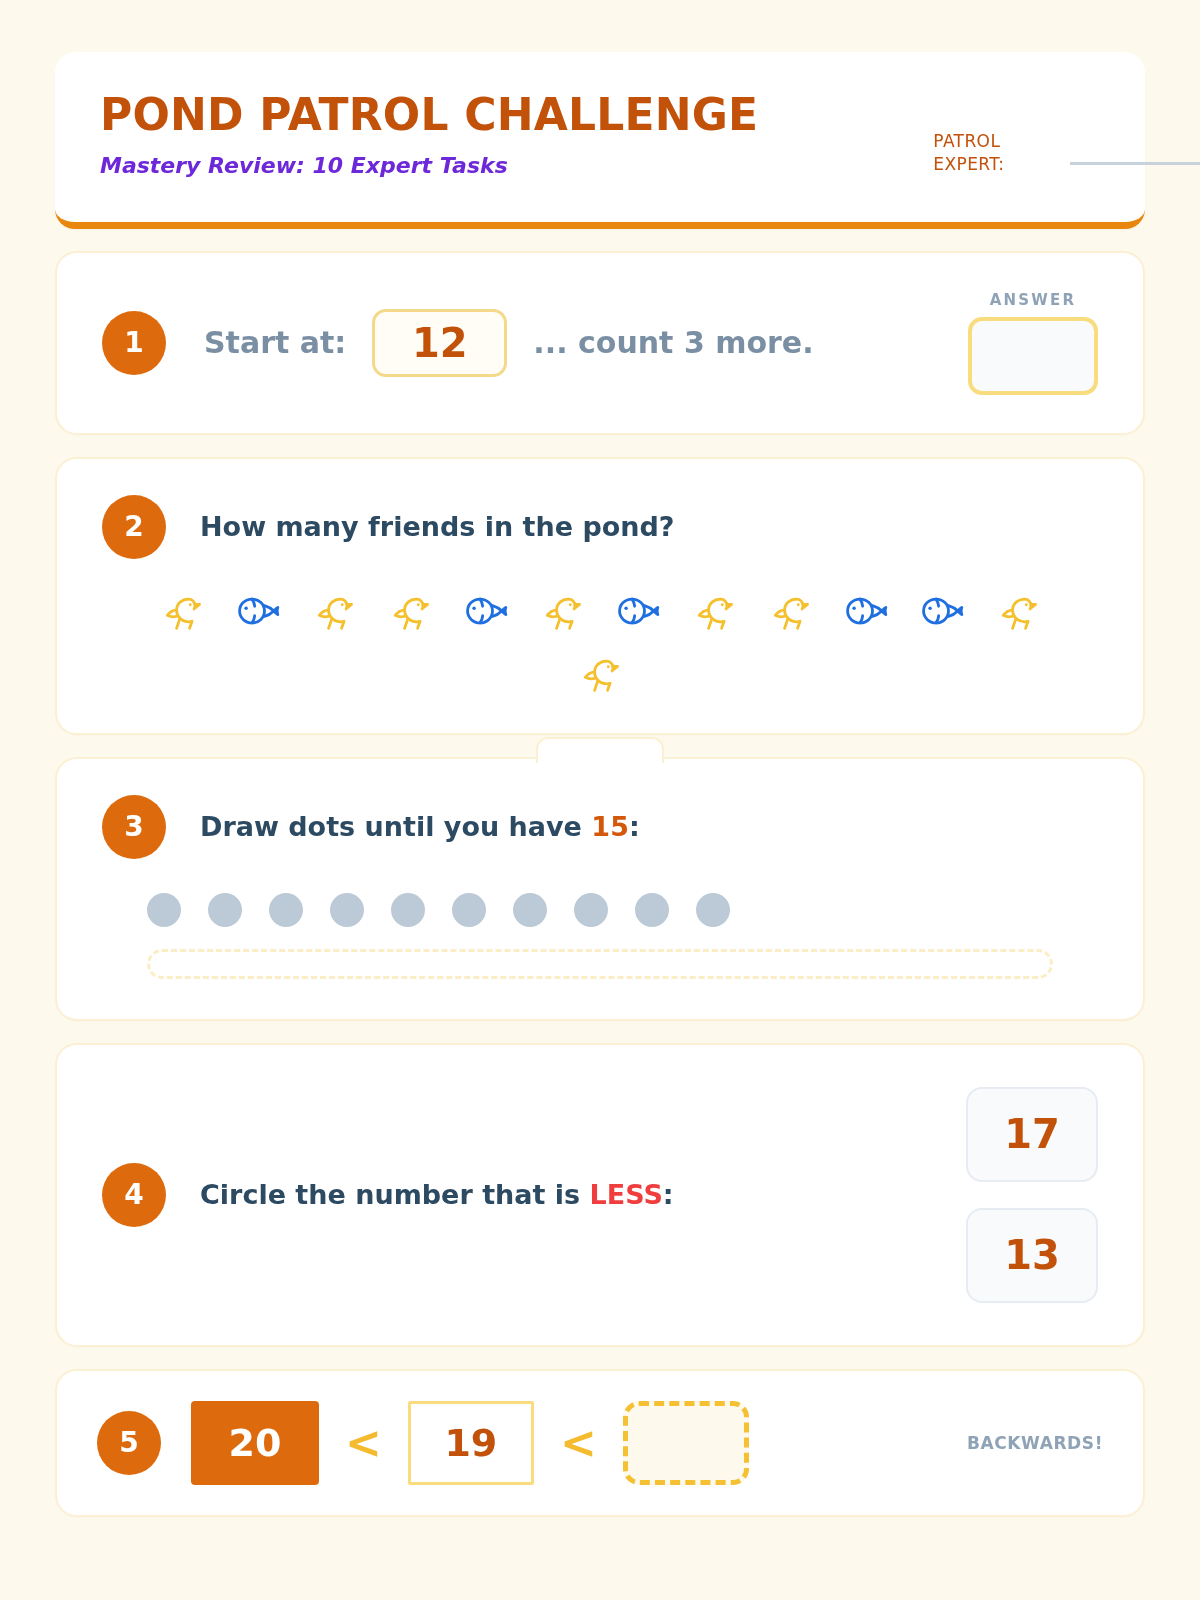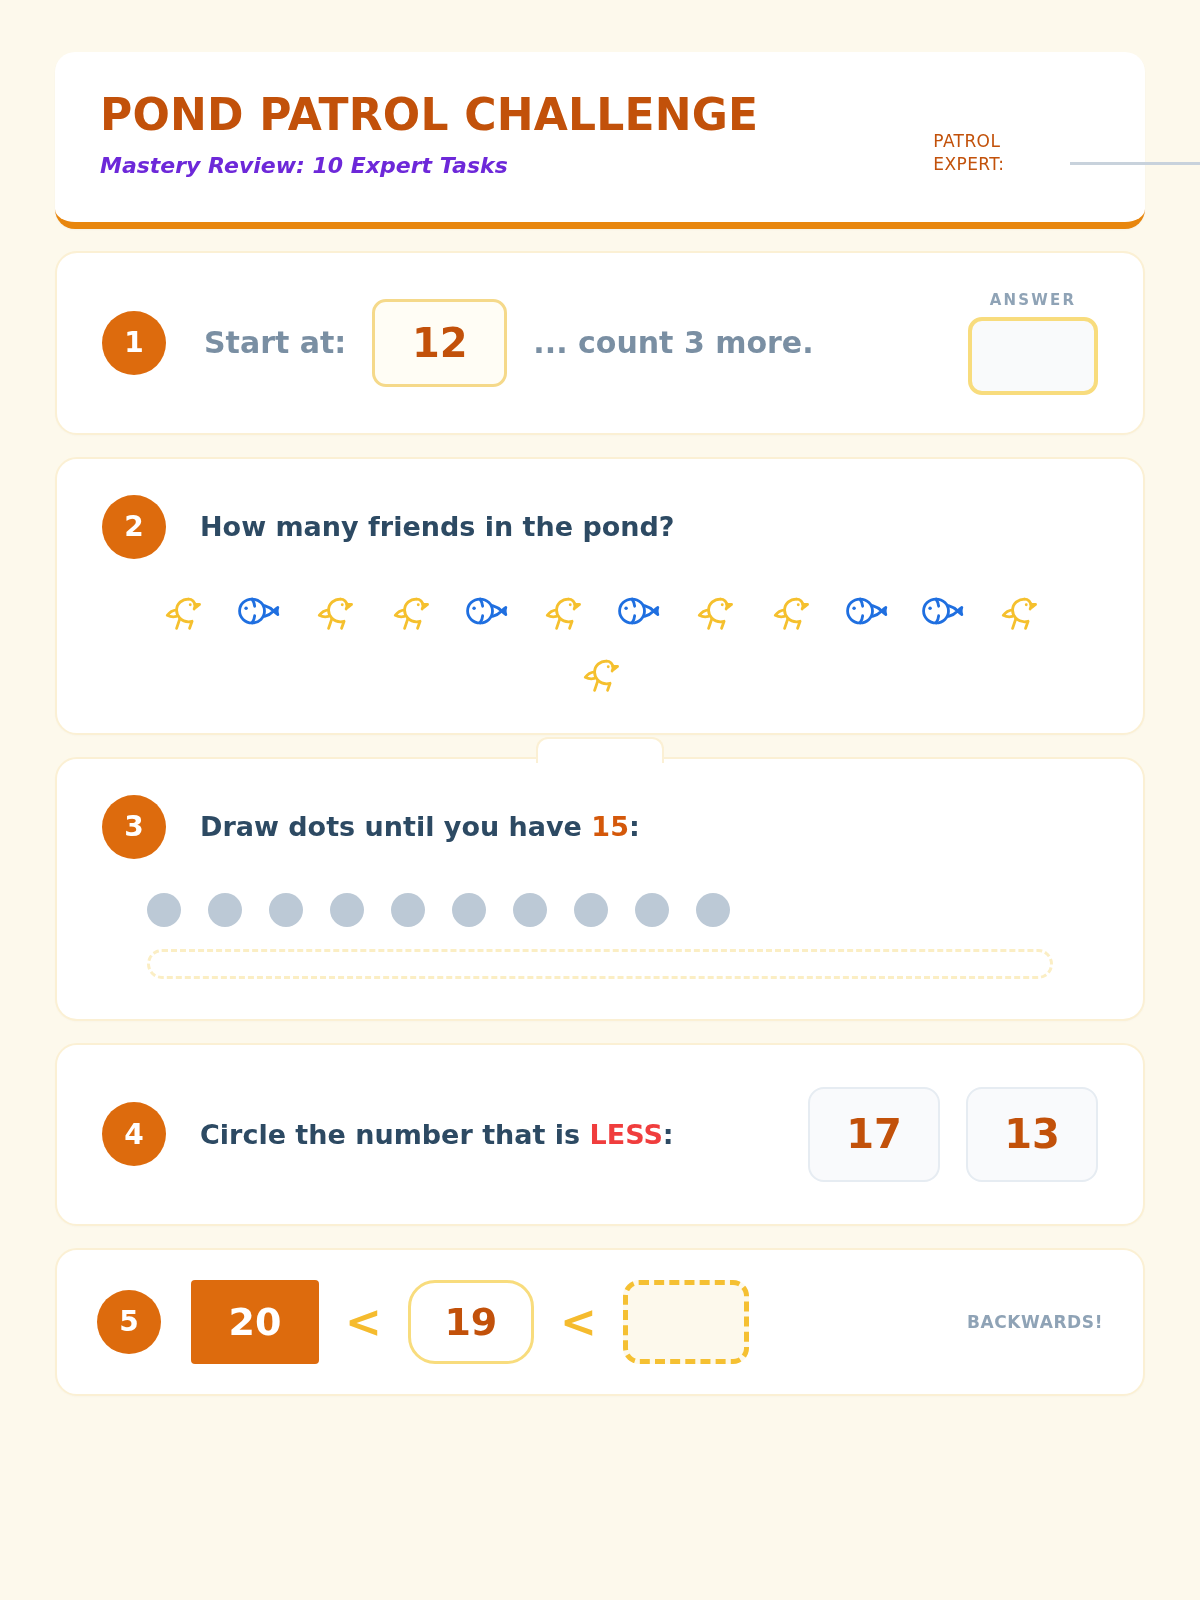--- a/index.html
+++ b/index.html
@@ -106,21 +106,21 @@
     font-size: 30px;
     font-weight: 700;
     color: #7a8fa3;
     margin-right: 26px;
   }
   .num-box {
     border: 3px solid #f5d98a;
     background: #fffdf5;
     border-radius: 14px;
     min-width: 135px;
-    height: 88px;
+    height: 68px;
     display: flex;
     align-items: center;
     justify-content: center;
     font-size: 40px;
     font-weight: 700;
     color: #c2510a;
   }
   .q1-tail {
     font-size: 30px;
     font-weight: 700;
@@ -182,21 +182,21 @@
     margin: 22px 45px 0 45px;
     height: 30px;
     border: 3px dashed #fbeec4;
     border-radius: 16px;
   }
 
   
   .q4 { padding: 42px 45px; display: flex; align-items: center; }
   .q4 .badge { margin-right: 34px; }
   .less { color: #f03d3d; }
-  .choice-group { margin-left: auto; display: flex; gap: 26px; }
+  .choice-group { margin-left: auto; display: flex; gap: 26px; flex-direction: column; }
   .choice {
     width: 132px;
     height: 95px;
     border: 2px solid #e6ecf2;
     border-radius: 16px;
     background: #f9fafc;
     display: flex;
     align-items: center;
     justify-content: center;
     font-size: 40px;
@@ -222,21 +222,21 @@
   .seq-arrow {
     font-size: 44px;
     color: #f5bb2e;
     font-weight: 700;
     margin: 0 26px;
     line-height: 1;
   }
   .seq-open {
     min-width: 126px;
     height: 84px;
-    border-radius: 27px;
+    border-radius: 2px;
     border: 3px solid #f8dc7d;
     background: #ffffff;
     color: #c2510a;
     font-size: 38px;
     font-weight: 700;
     display: flex;
     align-items: center;
     justify-content: center;
   }
   .seq-blank {

